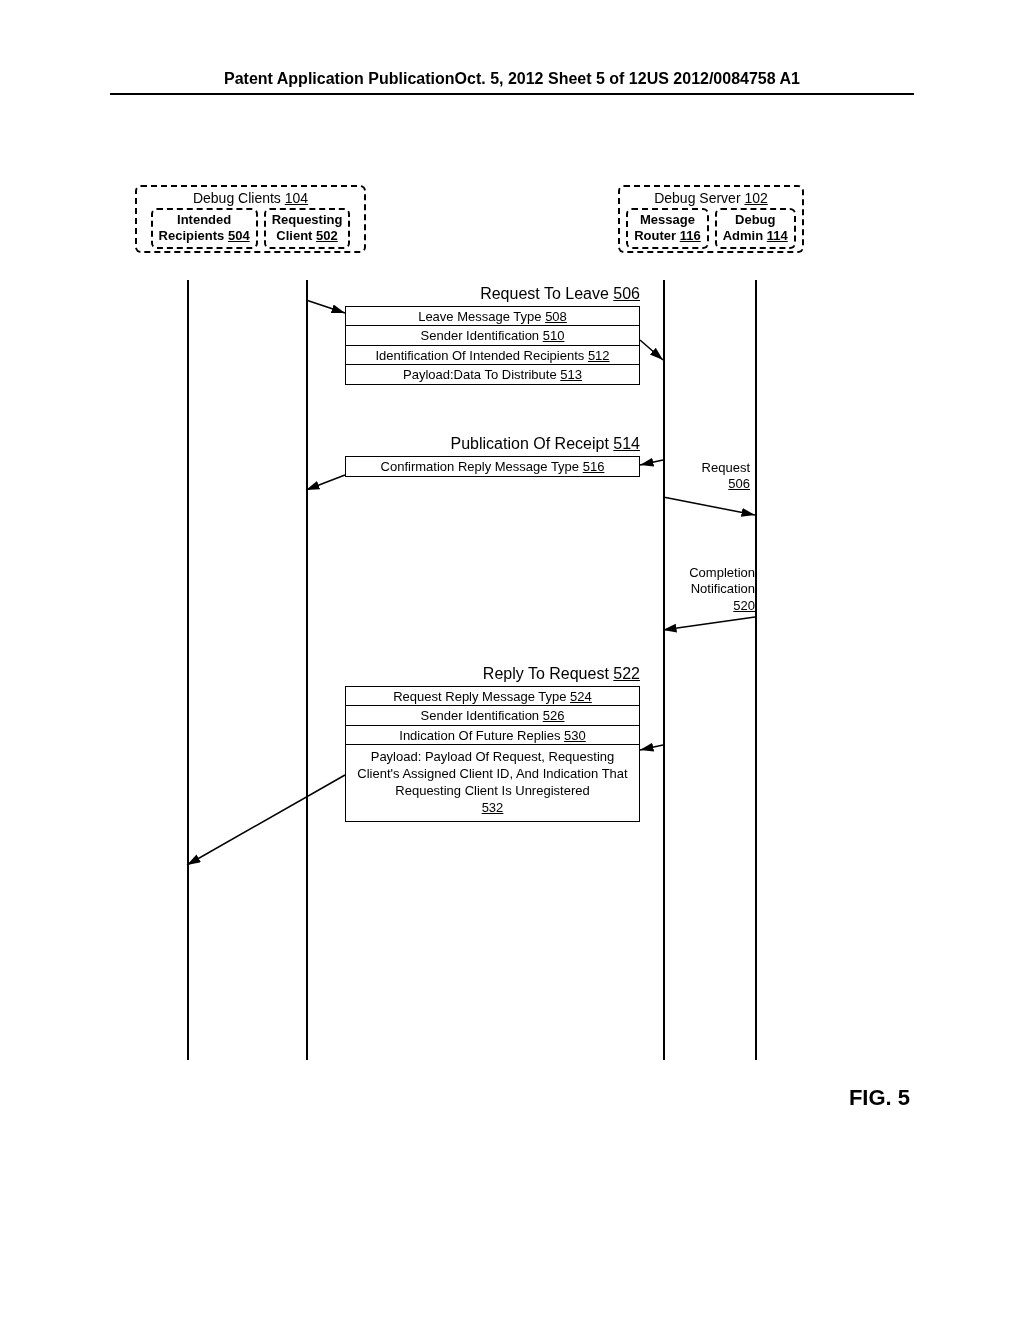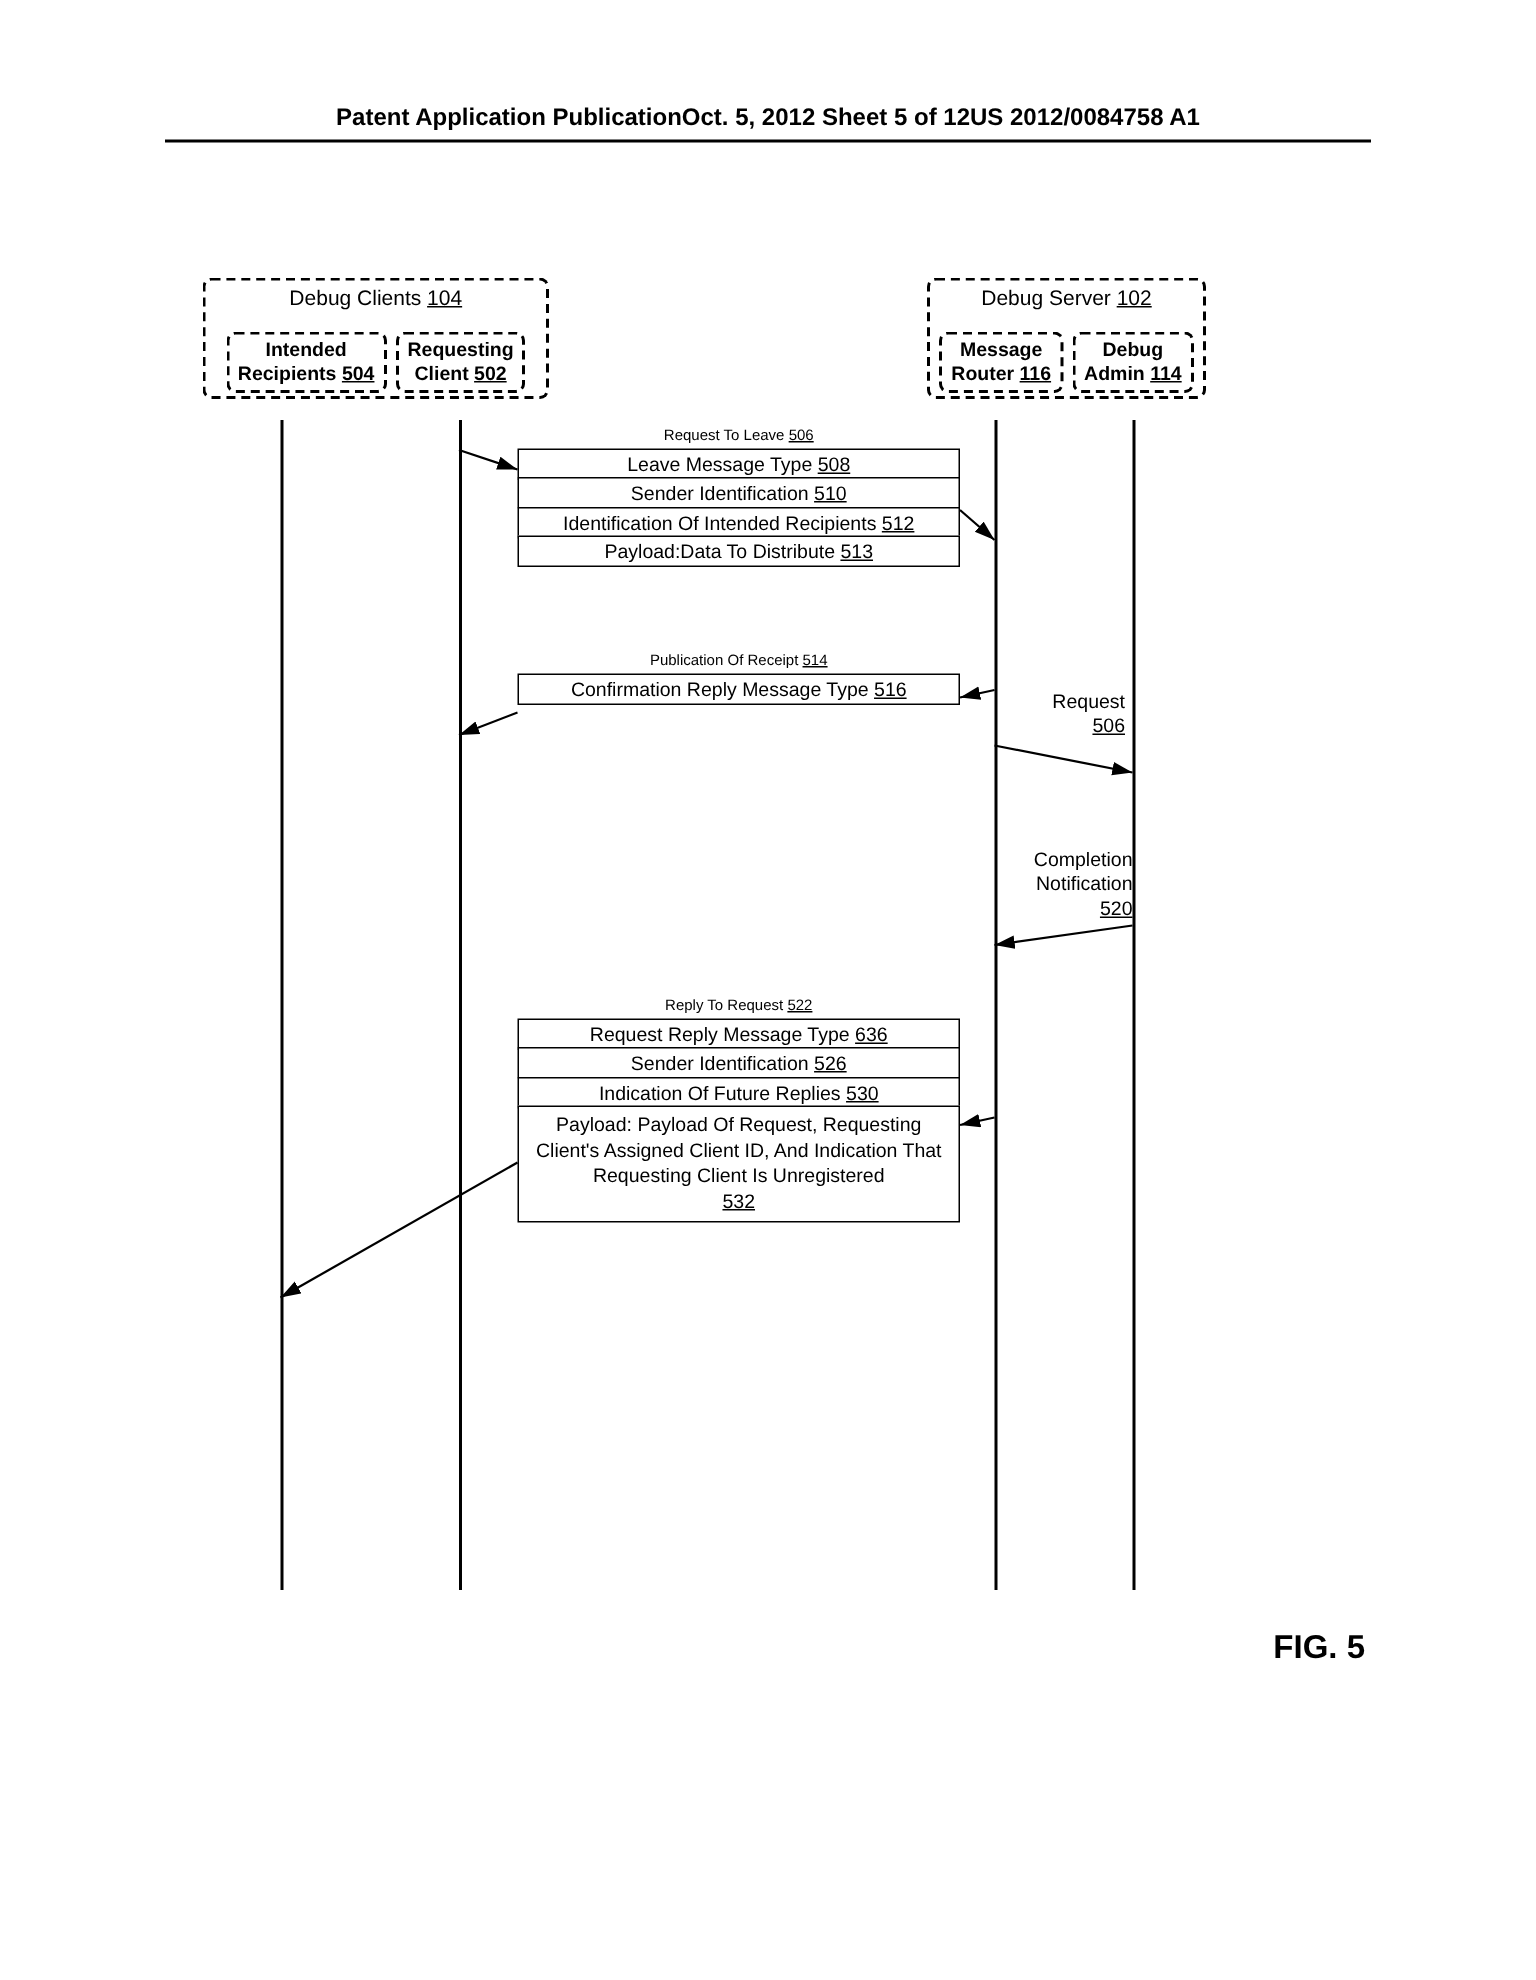--- a/index.html
+++ b/index.html
@@ -56,21 +56,21 @@
   .group-box {
     position: absolute;
     border: 2px dashed #000;
     border-radius: 6px;
     text-align: center;
     padding: 3px 6px 2px 6px;
     font-size: 13px;
   }
   .group-title {
     font-size: 14px;
-    margin-bottom: 15px;
+    margin-bottom: 2px;
   }
   .subgroup-row {
     display: flex;
     gap: 6px;
     justify-content: center;
     font-weight: bold;
   }
   .subgroup {
     border: 2px dashed #000;
     border-radius: 6px;
@@ -79,22 +79,22 @@
     line-height: 1.25;
   }
   .ref { text-decoration: underline; }
 
   .msg-block {
     position: absolute;
     left: 225px;
     width: 295px;
   }
   .msg-title {
-    text-align: center;
-    font-size: 10px;
+    text-align: right;
+    font-size: 16px;
     margin-bottom: 4px;
   }
   .msg-row {
     border: 1.5px solid #000;
     font-size: 13px;
     text-align: center;
     padding: 2px 4px;
     margin-top: -1.5px;
     background: #fff;
   }
@@ -231,21 +231,21 @@
       <span class="ref">520</span>
     </div>
 
     <div class="msg-block" style="top:480px;">
       <div class="msg-title">
         <span>Reply To Request</span>
         <span class="ref">522</span>
       </div>
       <div class="msg-row">
         <span>Request Reply Message Type</span>
-        <span class="ref">636</span>
+        <span class="ref">524</span>
       </div>
       <div class="msg-row">
         <span>Sender Identification</span>
         <span class="ref">526</span>
       </div>
       <div class="msg-row">
         <span>Indication Of Future Replies</span>
         <span class="ref">530</span>
       </div>
       <div class="msg-row" style="padding:4px 6px; line-height:1.3;">

